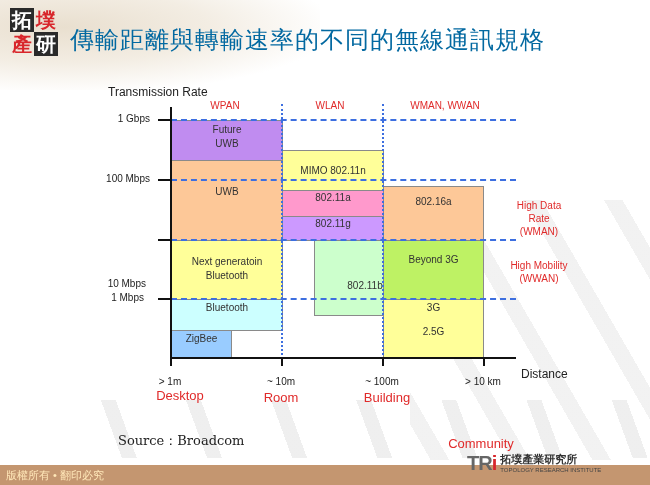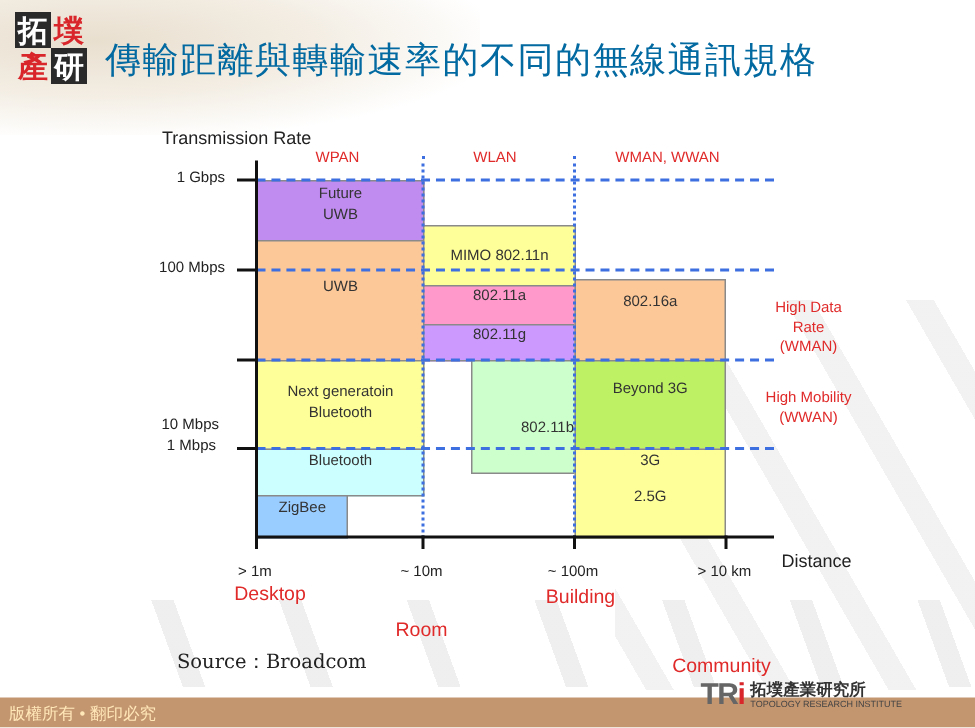--- a/index.html
+++ b/index.html
@@ -148,21 +148,21 @@
   <div class="xtick" style="left:170px;"></div>
   <div class="xtick" style="left:281px;"></div>
   <div class="xtick" style="left:382px;"></div>
   <div class="xtick" style="left:483px;"></div>
   <div class="xtick-label" style="left:140px; top:376px;">&gt; 1m</div>
   <div class="xtick-label" style="left:251px; top:376px;">~ 10m</div>
   <div class="xtick-label" style="left:352px; top:376px;">~ 100m</div>
   <div class="xtick-label" style="left:453px; top:376px;">&gt; 10 km</div>
 
   <div class="xplace" style="left:135px; top:388px;">Desktop</div>
-  <div class="xplace" style="left:236px; top:412px;text-align:center;">Room</div>
+  <div class="xplace" style="left:236px; top:390px;text-align:center;">Room</div>
   <div class="xplace" style="left:342px; top:390px;">Building</div>
   <div class="xplace" style="left:436px; top:388px;margin-top:48px;">Community</div>
 
   <div class="axis-title" style="left:521px; top:367px;">Distance</div>
 
   <div class="side-note" style="left:494px; top:199px;">
     <div>High Data</div>
     <div>Rate</div>
     <div>(WMAN)</div>
   </div>

